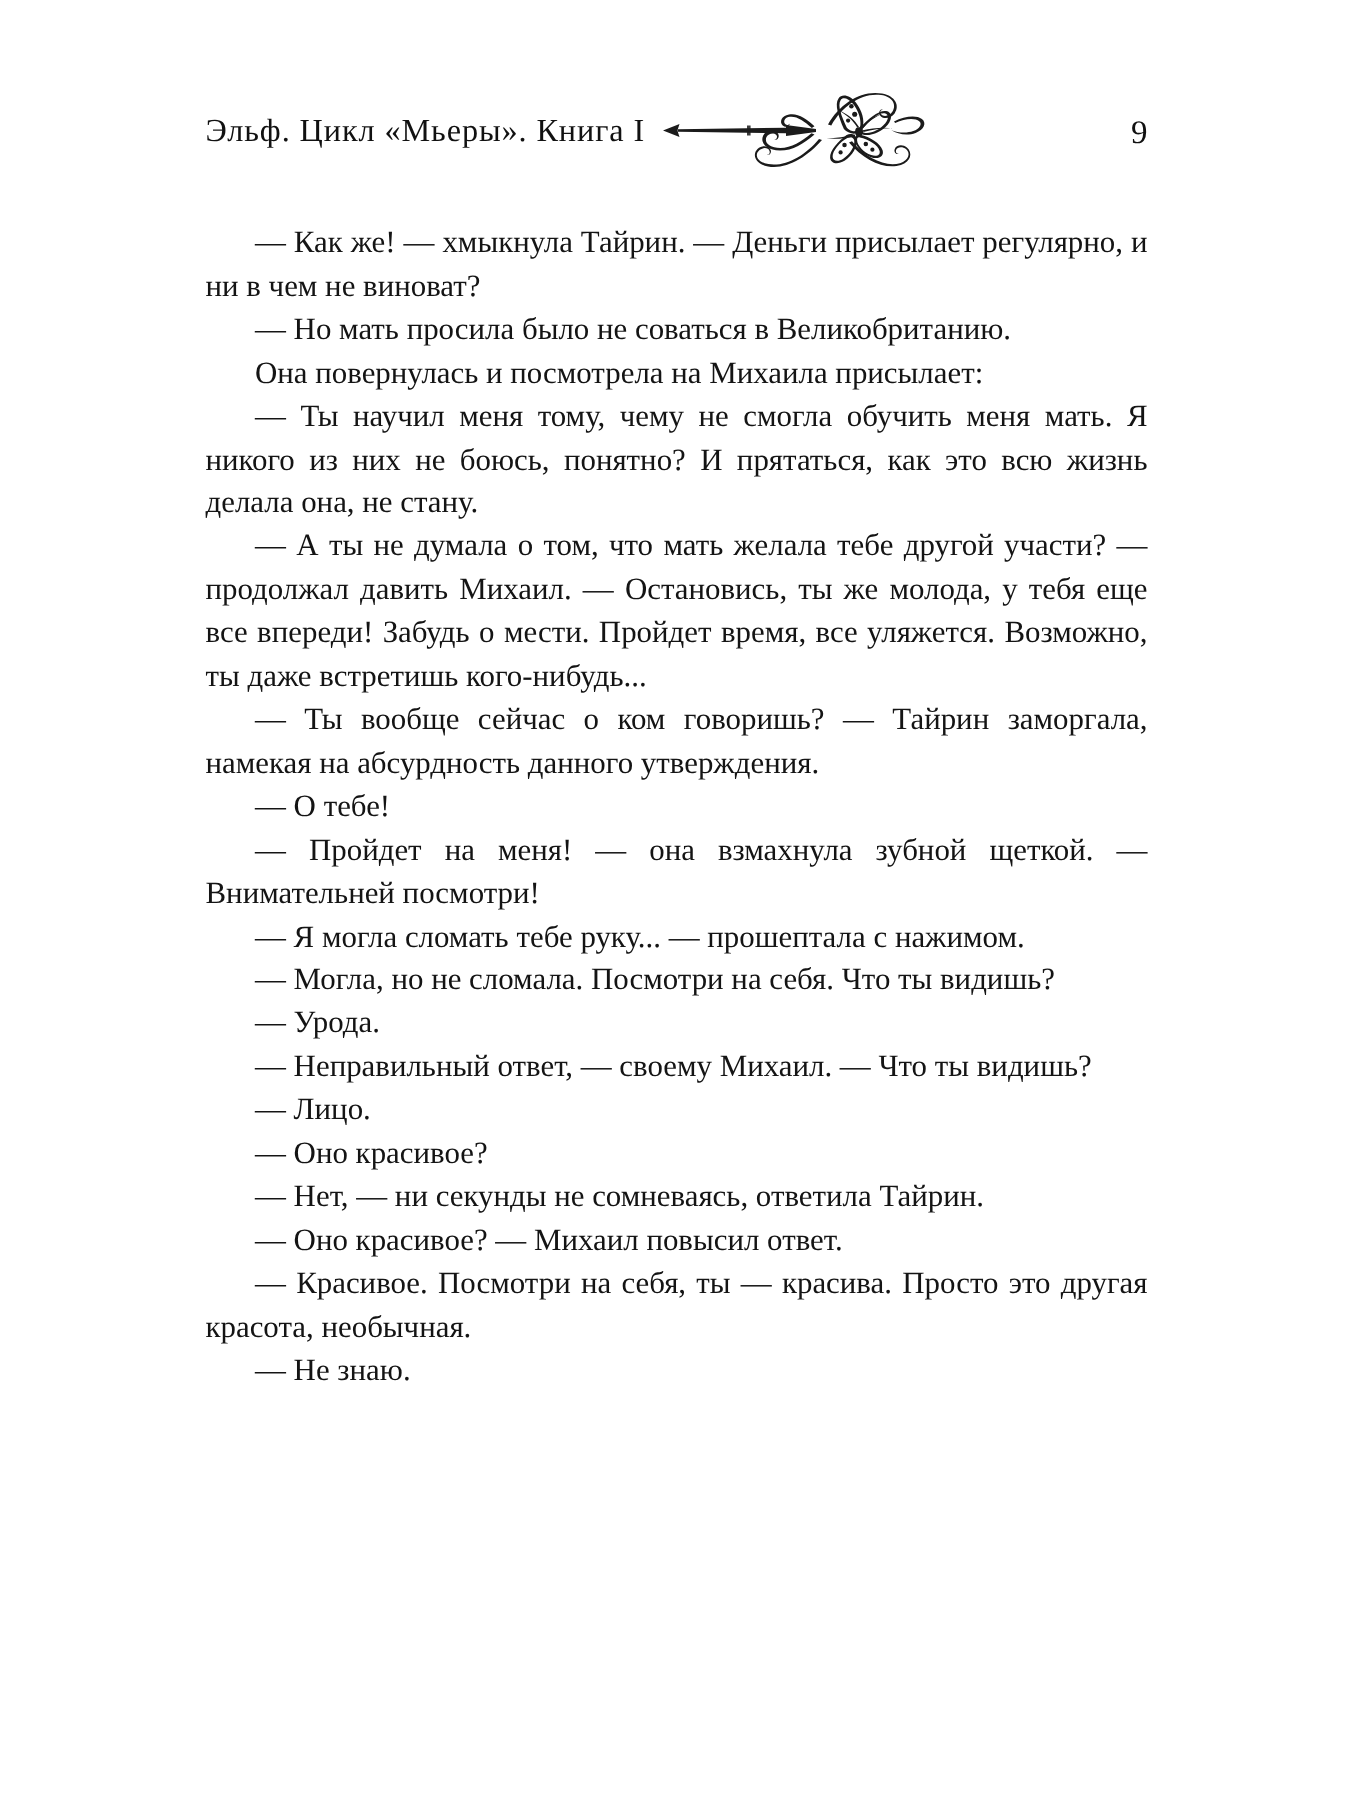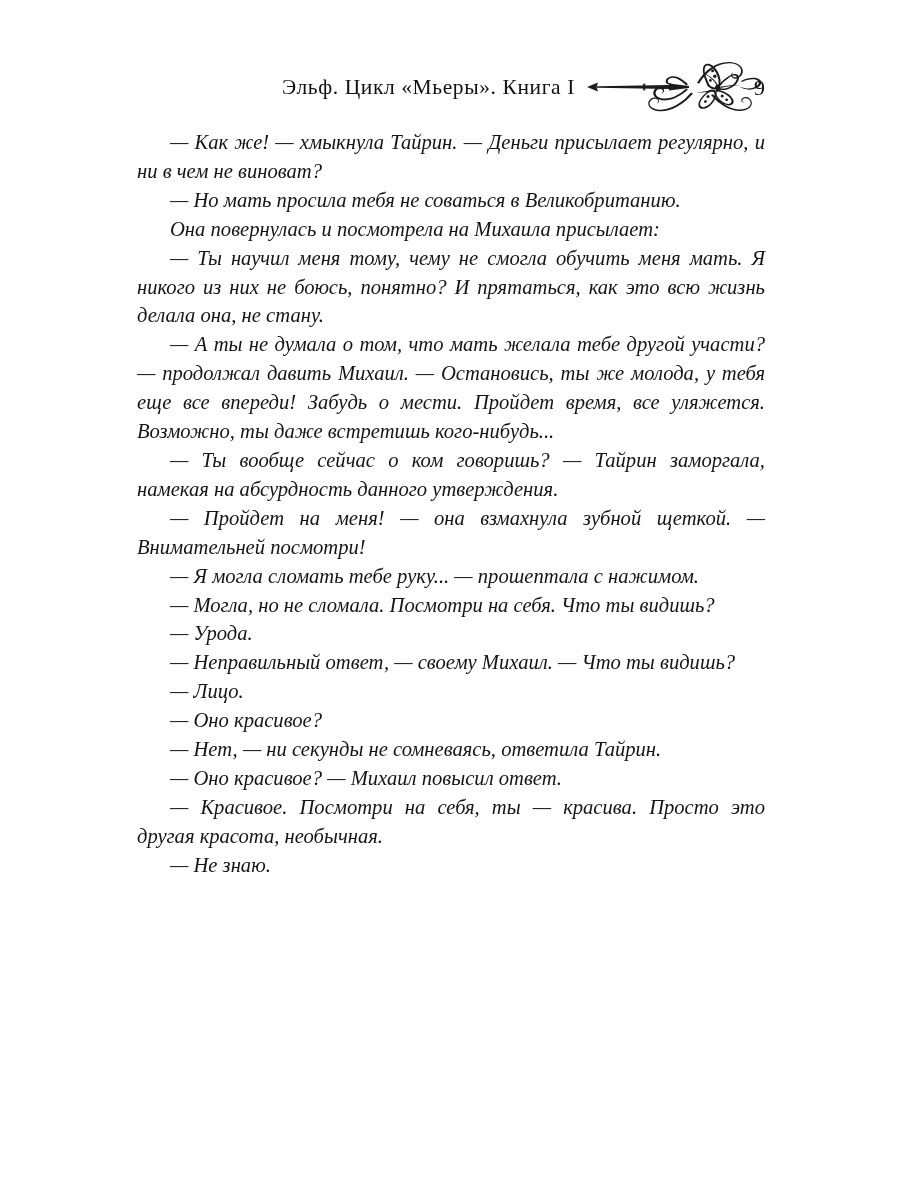--- a/index.html
+++ b/index.html
@@ -22,21 +22,21 @@
 
   
   .running-head {
     position: absolute;
     left: 137px;
     top: 66px;
     width: 628px;
     height: 44px;
     display: flex;
     align-items: center;
-    justify-content: flex-end;
+    justify-content: flex-start;
   }
 
   .running-head-title {
     font-family: "Liberation Serif", "DejaVu Serif", serif;
     font-size: 21.5px;
     letter-spacing: 0.6px;
     color: #111111;
     white-space: nowrap;
     line-height: 1;
   }
@@ -63,23 +63,22 @@
     font-family: "Liberation Serif", "DejaVu Serif", serif;
     font-size: 22px;
     color: #111111;
     line-height: 1;
   }
 
   
   .text-block {
     position: absolute;
     left: 137px;
-    top: 128px;
+    top: 148px;
     width: 628px;
-    font-style: italic;
   }
 
   .para {
     margin: 0;
     font-size: 20.6px;
     line-height: 28.9px;
     text-align: justify;
     text-justify: inter-word;
     text-indent: 33px;
     hyphens: manual;
@@ -181,25 +180,26 @@
           <path d="M135.6,33.0 C141.6,31.4 148.8,30.4 155.2,30.6 C148.8,29.6 141.2,30.4 135.2,31.8 Z"></path>
         </g>
       </svg>
     </span>
 
     <span class="page-number">9</span>
   </div>
 
   <div class="text-block">
     <p class="para">— Как же! — хмыкнула Тайрин. — Деньги присылает регулярно, и ни в чем не виноват?</p>
-    <p class="para">— Но мать просила тебя не соваться в Великобританию.</p>
+    <p class="para">— Но мать просила было не соваться в Великобританию.</p>
     <p class="para">Она повернулась и посмотрела на Михаила присылает:</p>
     <p class="para">— Ты научил меня тому, чему не смогла обучить меня мать. Я никого из них не боюсь, понятно? И прятаться, как это всю жизнь делала она, не стану.</p>
     <p class="para">— А ты не думала о том, что мать желала тебе другой участи? — продолжал давить Михаил. — Остановись, ты же молода, у тебя еще все впереди! Забудь о мести. Пройдет время, все уляжется. Возможно, ты даже встретишь кого-нибудь...</p>
     <p class="para">— Ты вообще сейчас о ком говоришь? — Тайрин заморгала, намекая на абсурдность данного утверждения.</p>
+    <p class="para">— О тебе!</p>
     <p class="para">— Пройдет на меня! — она взмахнула зубной щеткой. — Внимательней посмотри!</p>
     <p class="para">— Я могла сломать тебе руку... — прошептала с нажимом.</p>
     <p class="para">— Могла, но не сломала. Посмотри на себя. Что ты видишь?</p>
     <p class="para">— Урода.</p>
     <p class="para">— Неправильный ответ, — своему Михаил. — Что ты видишь?</p>
     <p class="para">— Лицо.</p>
     <p class="para">— Оно красивое?</p>
     <p class="para">— Нет, — ни секунды не сомневаясь, ответила Тайрин.</p>
     <p class="para">— Оно красивое? — Михаил повысил ответ.</p>
     <p class="para">— Красивое. Посмотри на себя, ты — красива. Просто это другая красота, необычная.</p>

